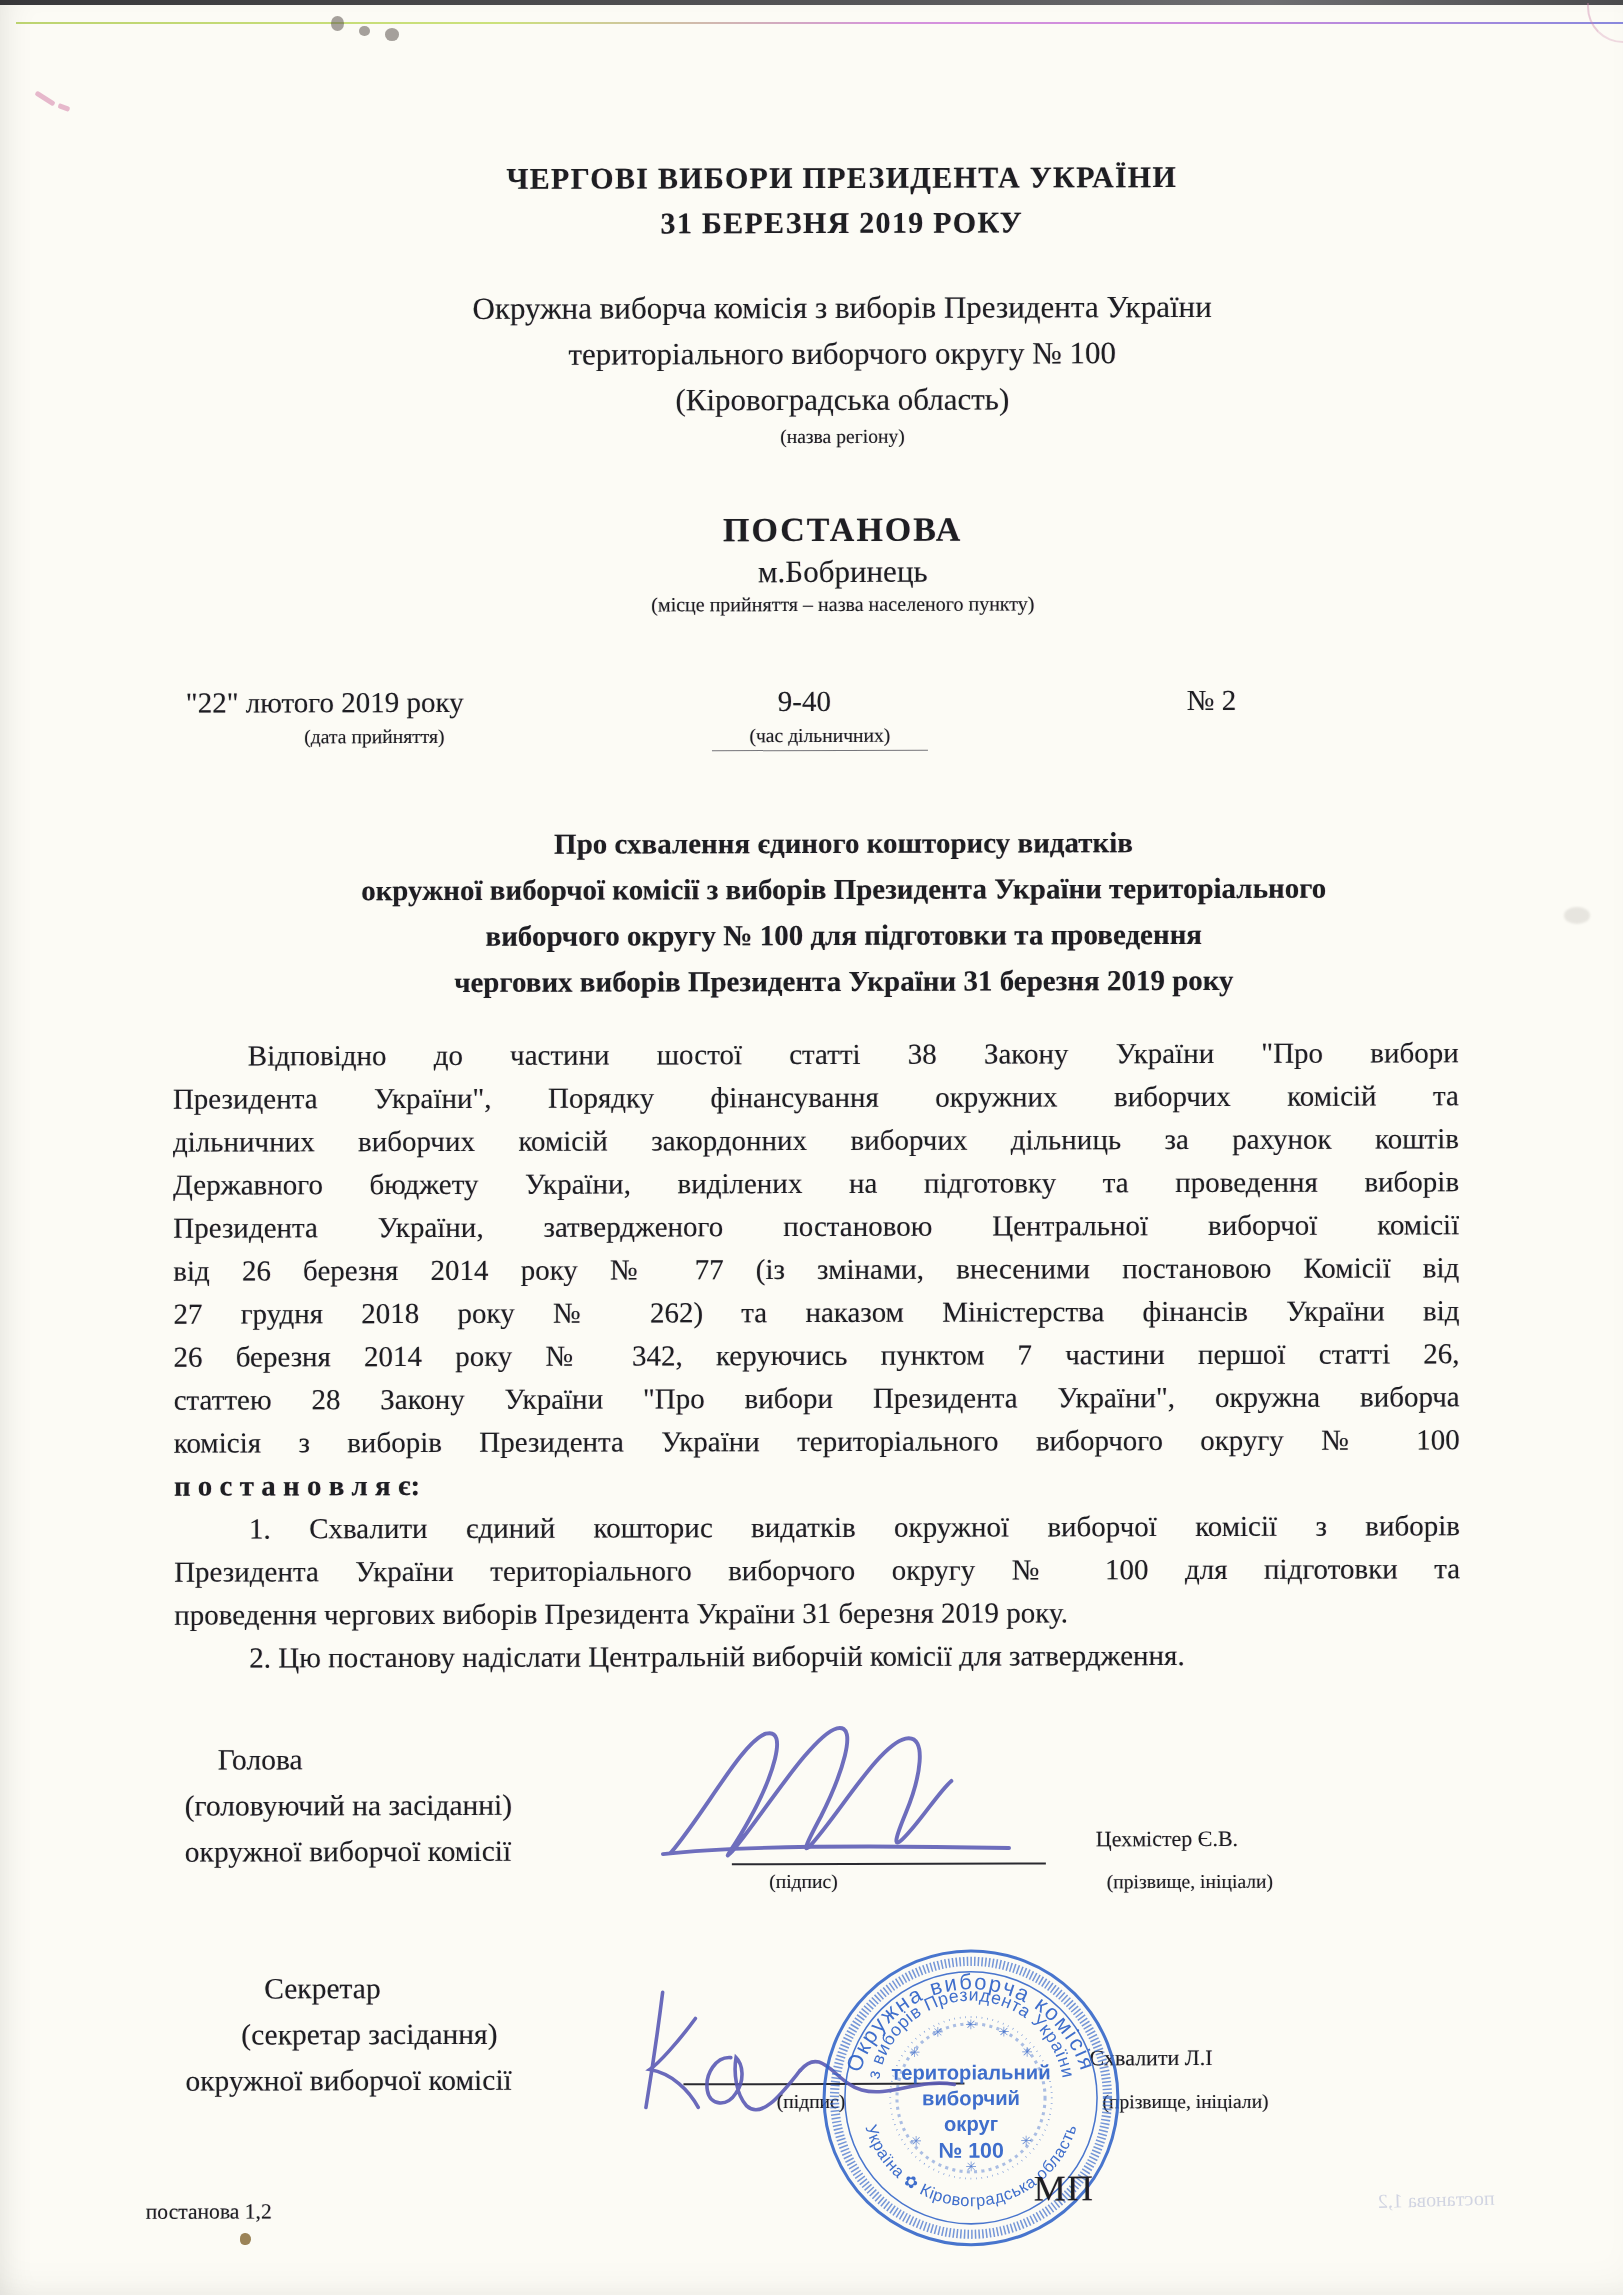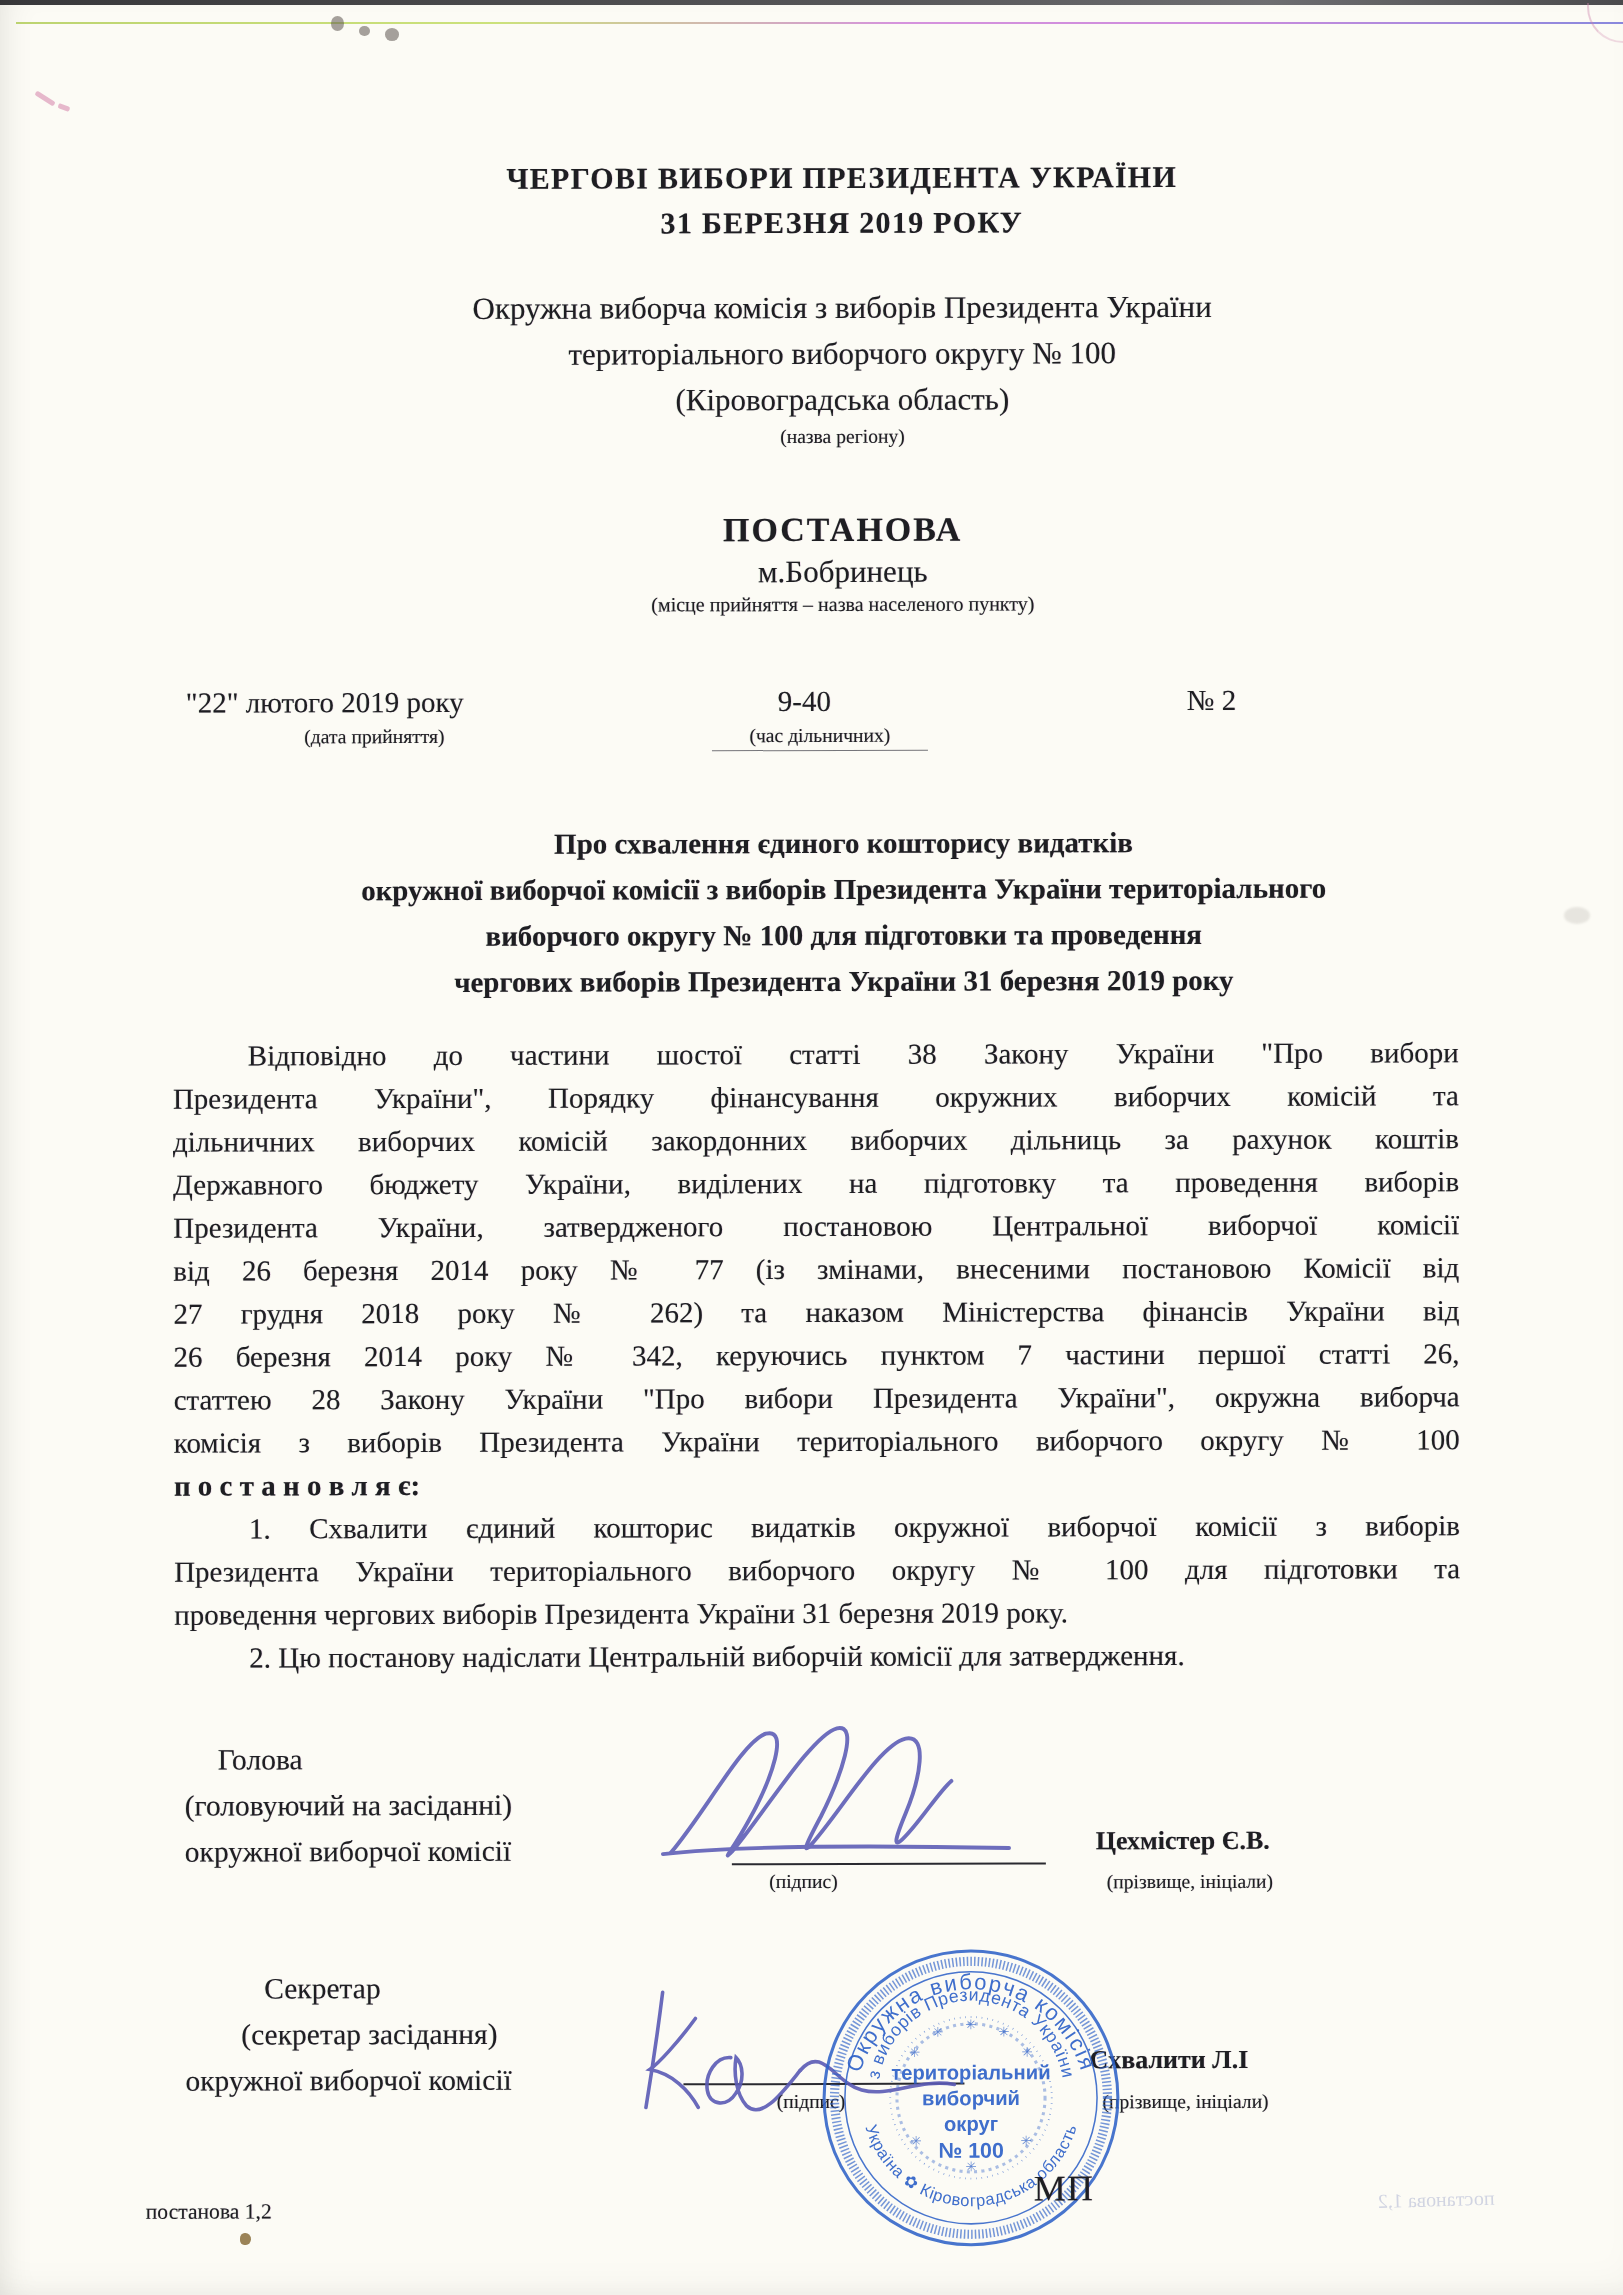--- a/index.html
+++ b/index.html
@@ -39,21 +39,21 @@
   .bline.bold{font-weight:bold;}
   .rolecol{font-size:29.5px;line-height:46px;}
   .role1{left:183px;top:1735px;width:419px;}
   .role2{left:183px;top:1964px;width:419px;}
   .p50{padding-left:33px;} .p120{padding-left:79px;} .p85{padding-left:56px;}
   .sigline{border-bottom:2px solid #2a2a30;height:0;}
   .sigline1{left:730px;top:1863px;width:314px;}
   .sigline2{left:681px;top:2083px;width:281px;}
   .sigcap1{left:736px;top:1871px;width:131px;text-align:center;}
   .sigcap2{left:743px;top:2091px;width:131px;text-align:center;}
-  .name{font-size:26px;font-weight:bold;}
+  .name{font-size:22px;}
   .name1{left:1094px;top:1827px;}
   .name2{left:1087px;top:2046px;}
   .namecap1{left:1080px;top:1872px;width:216px;text-align:center;}
   .namecap2{left:1075px;top:2092px;width:216px;text-align:center;}
   .mp{left:1031px;top:2168px;font-size:36px;letter-spacing:1.3px;}
   .footer{left:143px;top:2198px;font-size:21.6px;}
   .bleed{left:1322px;top:2190px;width:223px;font-size:20px;color:rgba(140,150,195,.38);
          transform:scaleX(-1) rotate(1.5deg);text-align:center;}
   
   .edge-top{left:0;top:0;width:100%;height:4.6px;background:linear-gradient(90deg,#16161a 0%,#3a3a3e 55%,#55555a 78%,#2c2c30 100%);opacity:.85;}

